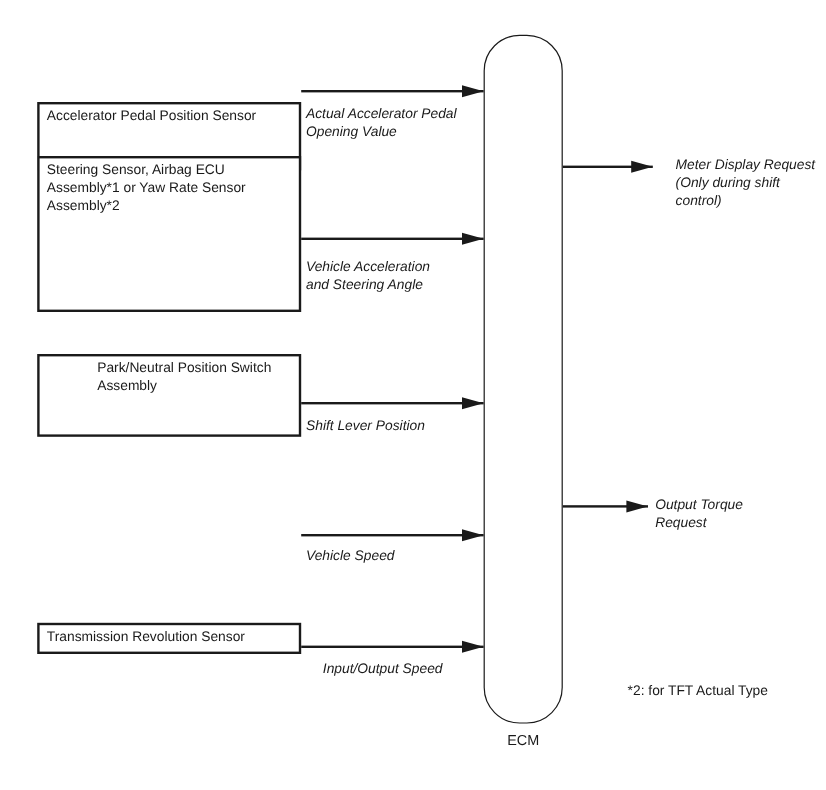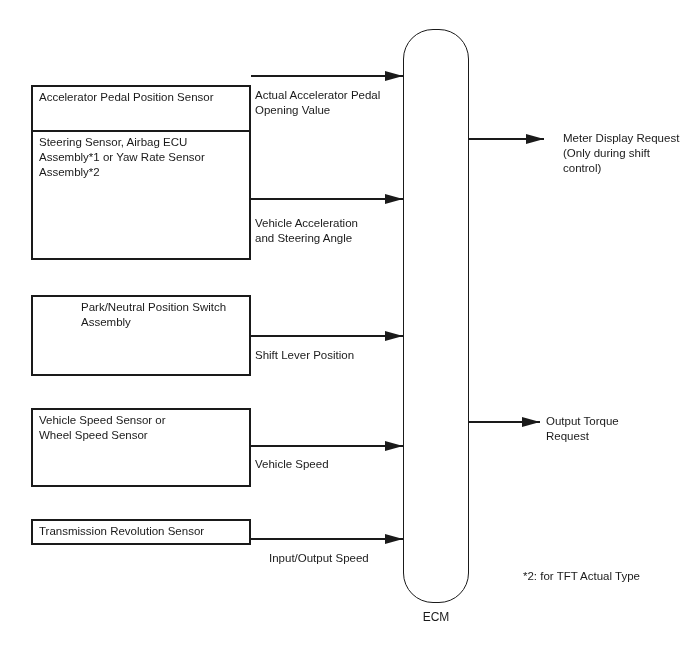--- a/index.html
+++ b/index.html
@@ -37,20 +37,21 @@
     top: -4px;
     width: 0;
     height: 0;
     border-left: 18px solid #1a1a1a;
     border-top: 5px solid transparent;
     border-bottom: 5px solid transparent;
   }
   .sig-label {
     position: absolute;
     white-space: pre-line;
+    font-style: italic;
   }
   .pill {
     position: absolute;
     left: 403px;
     top: 29px;
     width: 66px;
     height: 574px;
     border: 1.5px solid #1a1a1a;
     border-radius: 30px;
     background: #ffffff;
@@ -73,25 +74,23 @@
 <body>
 
 <div class="canvas">
 
   <div class="src-box" style="top:57px; height:57px;margin-top:28px;">Accelerator Pedal Position Sensor</div>
 
   <div class="src-box" style="top:130px; height:130px;">Steering Sensor, Airbag ECU
 Assembly*1 or Yaw Rate Sensor
 Assembly*2</div>
 
-  <div class="src-box" style="top:295px; height:81px;padding-left:48px;">Park/Neutral Position Switch
+  <div class="src-box" style="top:295px; height:69px;padding-left:48px;">Park/Neutral Position Switch
 Assembly</div>
 
-  <div class="src-box" style="top:408px; height:79px;">Vehicle Speed Sensor or
-Wheel Speed Sensor</div>
 
   <div class="src-box" style="top:519px; height:26px;">Transmission Revolution Sensor</div>
 
   <div class="conn" style="left:251px; top:75px;  width:152px;">
     <span class="arrowhead"></span>
   </div>
   <div class="conn" style="left:251px; top:198px; width:152px;">
     <span class="arrowhead"></span>
   </div>
   <div class="conn" style="left:251px; top:335px; width:152px;">

